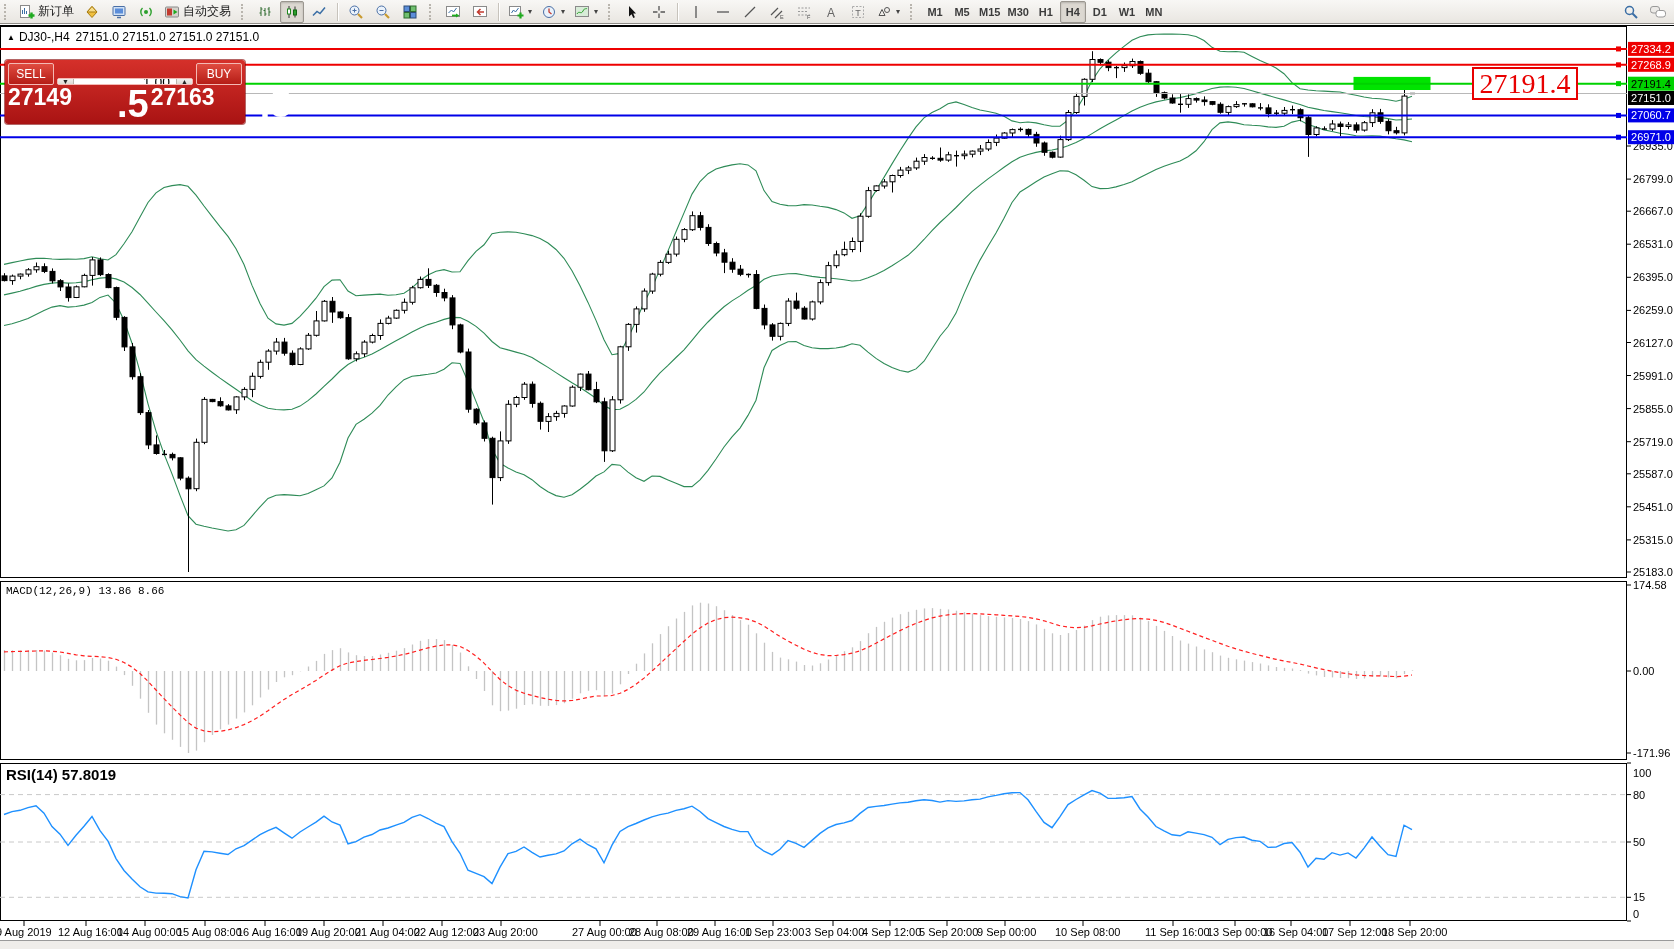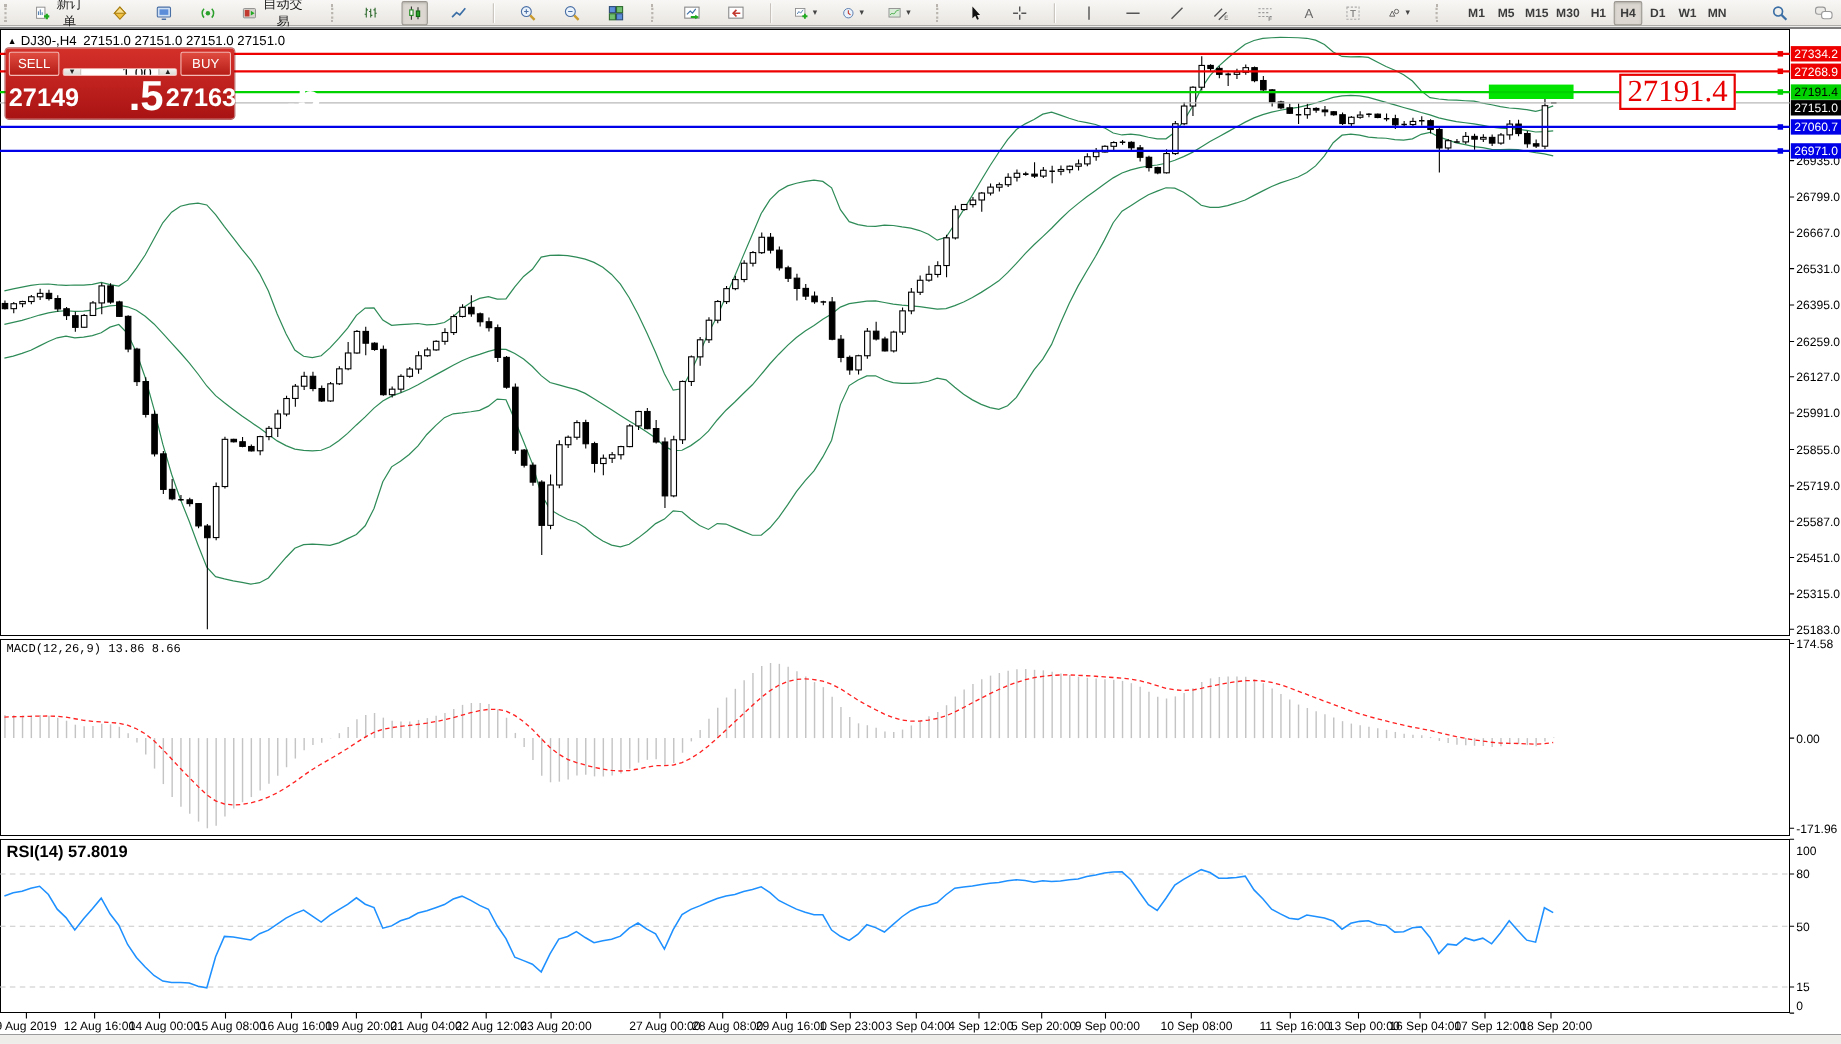--- a/index.html
+++ b/index.html
@@ -2,21 +2,21 @@
 <html><head>
 <meta charset="utf-8">
 <style>
   html,body{margin:0;padding:0;}
   body{width:1674px;height:949px;overflow:hidden;background:#fff;
        font-family:"Liberation Sans","DejaVu Sans",sans-serif;-webkit-font-smoothing:none;}
   #screen{position:relative;width:1674px;height:949px;}
 
   
   .toolbar{position:absolute;left:0;top:0;width:1674px;height:24px;box-sizing:border-box;
-    display:flex;align-items:center;padding:0 4px 0 0;gap:16px;
+    display:flex;align-items:center;padding:0 4px 0 0;gap:3px;
     background:linear-gradient(#f8f7f5,#e9e6e1);border-bottom:1px solid #8f8d89;}
   .handle{width:3px;height:16px;border-left:2px dotted #b9b5ae;margin:0 4px;}
   .sep{width:1px;height:18px;background:#c7c3bc;box-shadow:1px 0 0 #fff;margin:0 3px;}
   .tb{display:flex;align-items:center;gap:3px;height:22px;min-width:24px;justify-content:center;
     background:transparent;border:1px solid transparent;border-radius:2px;padding:0 2px;
     font-family:inherit;font-size:12px;color:#1a1a1a;cursor:default;}
   .tb.active{background:#dcd8d1;border:1px solid #9a968f;box-shadow:inset 0 1px 2px rgba(0,0,0,.18);}
   .tb svg{display:block;}
   .dd{font-size:8px;color:#444;margin-left:1px;}
   #tf-group{display:flex;align-items:flex-end;gap:1px;}
@@ -25,34 +25,34 @@
 
   
   #chart-svg{position:absolute;left:0;top:0;}
 
   
   .chart-header{position:absolute;left:7px;top:30px;font-size:12px;color:#000;white-space:nowrap;}
   .chart-header .tri{font-size:8px;margin-right:4px;vertical-align:1px;}
   .chart-header span{margin-right:6px;}
 
   
-  .trade-panel{position:absolute;left:5px;top:44px;width:208px;height:64px;border-radius:3px;
+  .trade-panel{position:absolute;left:5px;top:60px;width:240px;height:64px;border-radius:3px;
     background:linear-gradient(#d5302a,#a91313);box-shadow:0 0 0 1px rgba(130,0,0,.6);
     padding:3px;box-sizing:border-box;}
   .tp-row1{display:flex;align-items:stretch;height:22px;gap:3px;}
   .tp-btn{flex:0 0 46px;background:linear-gradient(#e04b40,#b51d16);border:1px solid #f4b9b4;
     border-radius:2px;color:#fff;font-size:12px;font-family:inherit;padding:0;}
   .tp-spin{flex:1;display:flex;align-items:center;border:1px solid #f4b9b4;border-radius:2px;overflow:hidden;background:#fff;margin-top:15px;}
   .spin-btn{width:16px;border:none;background:linear-gradient(#f4f3f1,#d9d6d0);border-right:1px solid #b9b5ae;
     font-size:7px;color:#222;padding:0;display:flex;align-items:center;justify-content:center;}
   .spin-btn:last-child{border-right:none;border-left:1px solid #b9b5ae;}
   .vol{flex:1;border:none;outline:none;text-align:right;font-size:14px;padding:0 6px 0 0;
     font-family:inherit;color:#000;min-width:0;}
   .tp-prices{display:flex;margin-top:2px;height:34px;}
-  .tp-price{flex:1;display:flex;align-items:center;justify-content:center;color:#fff;line-height:0.9;gap:44px;}
+  .tp-price{flex:1;display:flex;align-items:flex-start;justify-content:center;color:#fff;line-height:0.9;gap:44px;}
   .tp-div{width:2px;background:#fff;margin:0 1px;}
   .p-main{font-size:23px;font-weight:bold;letter-spacing:0;}
   .p-pips{font-size:38px;font-weight:bold;margin-left:1px;}
 
   
   .macd-label{position:absolute;left:6px;top:585px;font-size:11px;color:#000;font-family:Liberation Mono, monospace;}
   .rsi-label{position:absolute;left:6px;top:766px;font-size:15px;color:#000;font-weight:bold;}
 
   
   .price-callout{position:absolute;left:1472px;top:67px;width:102px;height:29px;

